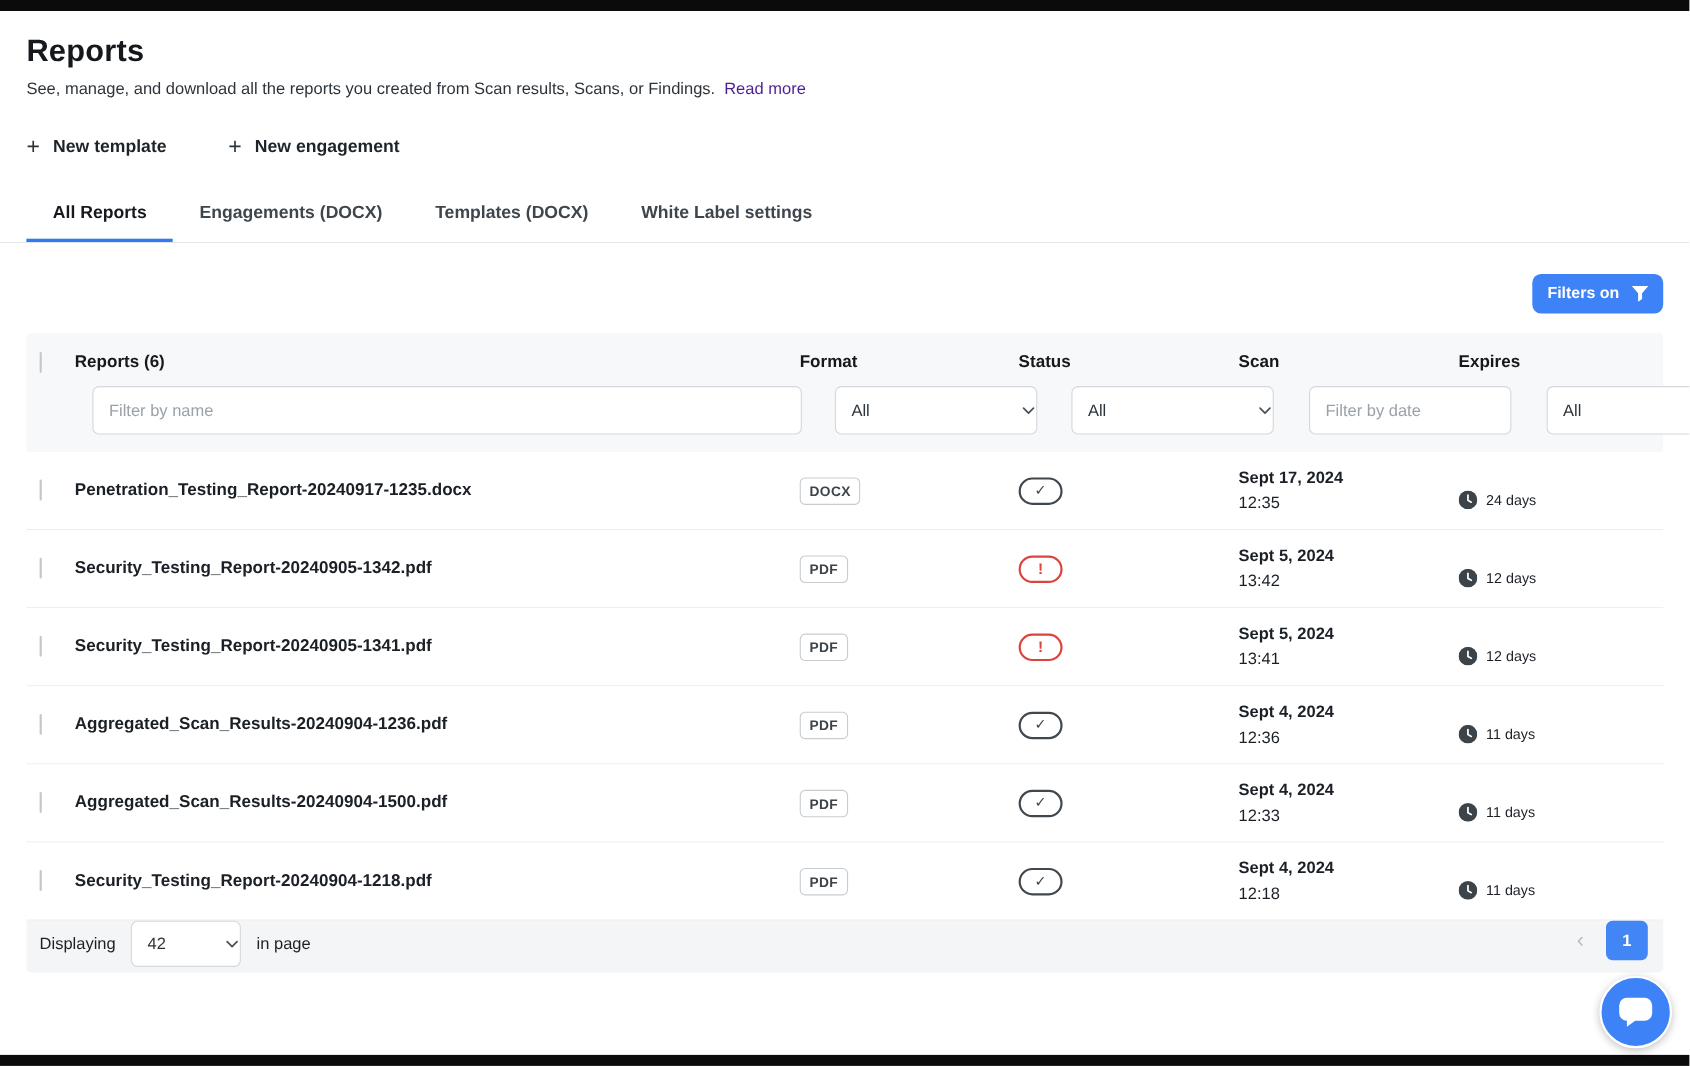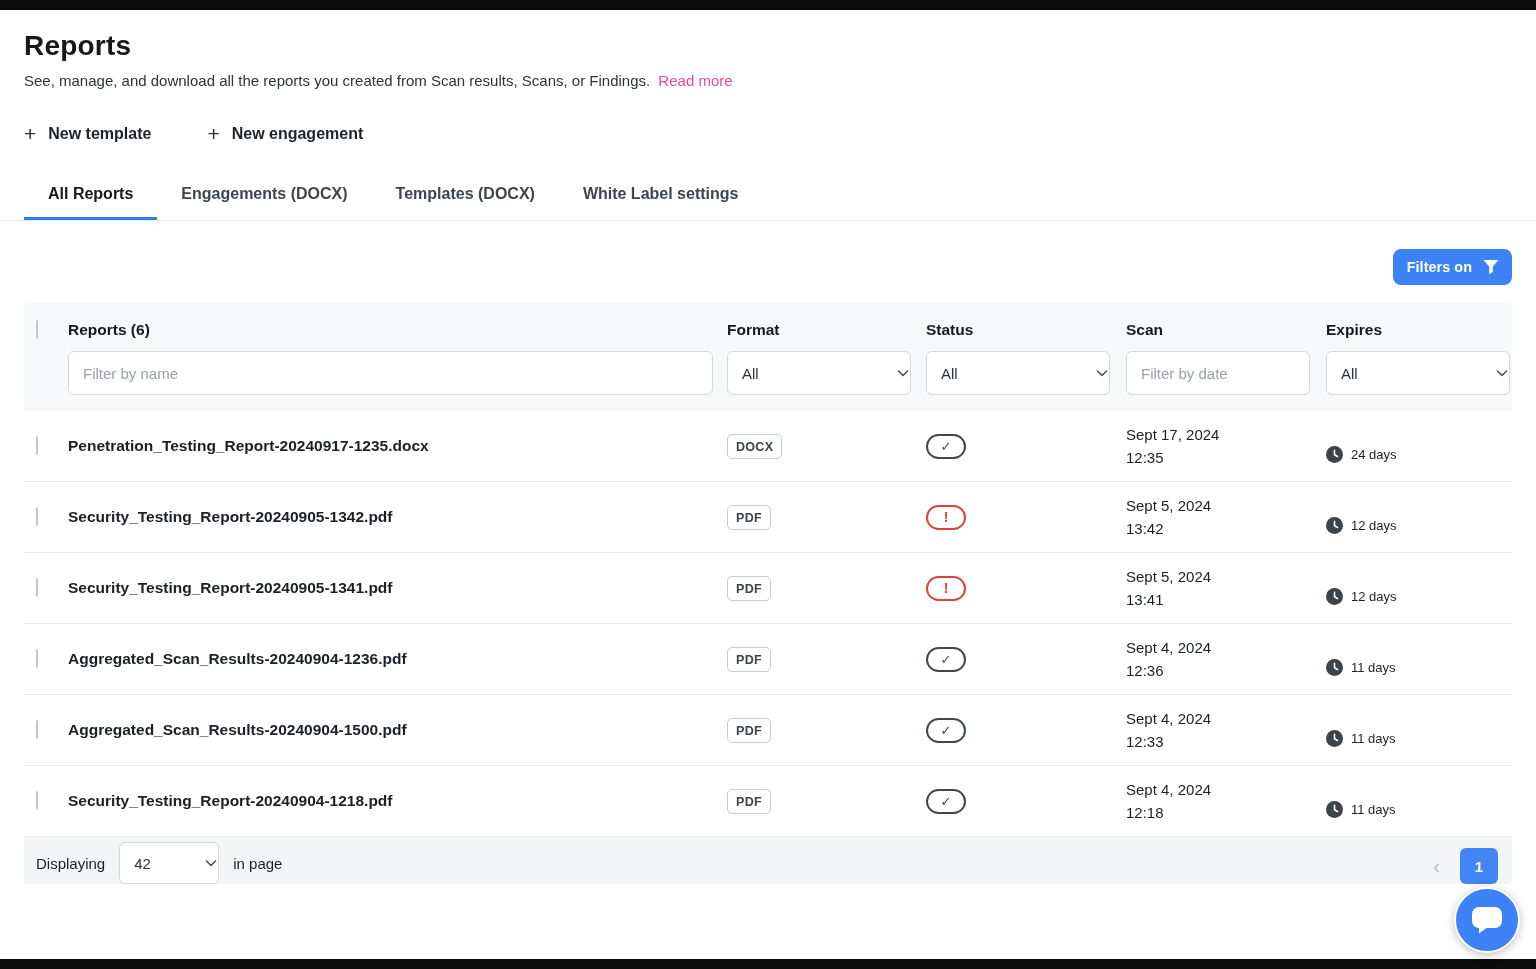--- a/index.html
+++ b/index.html
@@ -9,61 +9,61 @@
     background:#ffffff; color:#1b1f24; position:relative; overflow:hidden;
   }
   .edge-bar { position:absolute; left:0; width:100%; height:10px; background:#0b0b0b; z-index:5; }
   .edge-bar.top { top:0; }
   .edge-bar.bottom { bottom:0; }
 
   
   .page-header { padding:30px 24px 0 24px; }
   .page-title { font-size:28px; font-weight:700; letter-spacing:.2px; color:#15191d; }
   .page-subtitle { margin-top:10px; font-size:15px; color:#2c343b; }
-  .read-more { color:#ec4899; text-decoration:none; margin-left:4px; cursor:pointer; }
+  .read-more { color:#4c1d95; text-decoration:none; margin-left:4px; cursor:pointer; }
   .actions-row { display:flex; gap:56px; margin:34px 0 26px 0; }
   .text-action { display:flex; align-items:center; gap:12px; font-size:16px; font-weight:700; color:#1d2329; cursor:pointer; background:none; border:none; font-family:inherit; }
   .plus-glyph { font-size:21px; font-weight:400; color:#2c343b; line-height:1; }
 
   
   .tabs-bar { display:flex; padding:0 24px; border-bottom:1px solid #e4e6e9; }
   .tab { padding:15px 24px 14px 24px; font-size:16px; font-weight:700; color:#3d454d; cursor:pointer; border-bottom:3px solid transparent; }
   .tab.active { color:#15191d; border-bottom-color:#2f7bf5; }
 
   
   .filters-row { display:flex; justify-content:flex-end; padding:28px 24px 18px 24px; }
   .filters-btn { display:flex; align-items:center; gap:10px; background:#3d82f6; color:#fff; border:none; border-radius:8px; height:36px; padding:0 12px 0 14px; font-size:14.5px; font-weight:700; font-family:inherit; cursor:pointer; }
 
   
   .table-wrap { margin:0 24px; }
   .trow { display:grid; grid-template-columns:44px 659px 199px 200px 200px 1fr; align-items:center; }
   .thead { background:#f7f8f9; border-radius:4px 4px 0 0; padding-top:6px; }
   .thead .labels { height:42px; font-size:15.5px; font-weight:700; color:#15191d; }
-  .thead .filters { padding-bottom:16px; align-items:center; }
+  .thead .filters { padding-bottom:16px; align-items:center;gap:16px; }
   .cb { width:20px; height:20px; border:1.5px solid #c3c8cd; border-radius:4px; background:#fff; margin-left:12px; cursor:pointer; }
   .text-input { height:44px; border:1px solid #d4d8dc; border-radius:6px; background:#fff; font-size:15px; font-family:inherit; color:#1b1f24; padding:0 14px; width:645px; outline:none; }
   .text-input::placeholder { color:#9aa1a8; }
   .text-input.date { width:184px; }
   .select-box { height:44px; width:184px; border:1px solid #d4d8dc; border-radius:6px; background:#fff; display:flex; align-items:center; justify-content:space-between; padding:0 0 0 14px; font-size:15px; color:#2c343b; cursor:pointer; }
   .select-box.small { height:42px; width:100px; }
   .chev { width:14px; height:14px; }
 
   .data-row { height:71px; border-bottom:1px solid #e9ebee; background:#fff; }
   .report-name { font-size:15.5px; font-weight:700; color:#1b2026; overflow:hidden; text-overflow:ellipsis; white-space:nowrap; padding-right:16px; }
   .badge { display:inline-block; border:1px solid #c7ccd1; border-radius:5px; padding:5px 8px 4px 8px; font-size:12.5px; font-weight:600; color:#3c4349; background:#fff; letter-spacing:.3px; }
   .status-pill { display:inline-flex; align-items:center; justify-content:center; width:40px; height:25px; border-radius:13px; font-weight:800; font-size:13px; }
   .status-pill.success { border:2px solid #40474d; color:#40474d; }
   .status-pill.error { border:2px solid #d9453c; color:#d9453c; font-size:14px; }
   .date-cell { font-size:15px; line-height:1.55; }
-  .date-line { font-weight:400; color:#1b2026; }
+  .date-line { font-weight:700; color:#1b2026; }
   .time-line { font-weight:400; color:#1b2026; }
   .expires-cell { display:flex; align-items:center; gap:8px; font-size:13px; color:#1b2026;margin-top:17px; }
 
   
-  .table-footer { background:#f4f5f6; height:47px; display:flex; align-items:flex-end; padding:0 14px 0 12px; justify-content:space-between; border-radius:0 0 4px 4px; }
+  .table-footer { background:#f4f5f6; height:47px; display:flex; align-items:flex-start; padding:0 14px 0 12px; justify-content:space-between; border-radius:0 0 4px 4px; }
   .foot-left { display:flex; align-items:center; gap:14px; font-size:15px; color:#1b2026; }
   .pager { display:flex; align-items:center; gap:20px; }
   .pager-prev { color:#b6bcc2; font-size:20px; cursor:pointer; background:none; border:none; font-family:inherit; }
   .pager-page { width:38px; height:36px; background:#4285f4; color:#fff; border:none; border-radius:6px; font-size:15px; font-weight:600; cursor:pointer; font-family:inherit; }
 
   
   .chat-launcher { position:absolute; right:16px; bottom:16px; width:66px; height:66px; border-radius:50%; background:#3d82f6; border:2px solid #ffffff; display:flex; align-items:center; justify-content:center; cursor:pointer; box-shadow:0 2px 8px rgba(0,0,0,.25); z-index:6; }
 </style>
 </head>
 <body>

